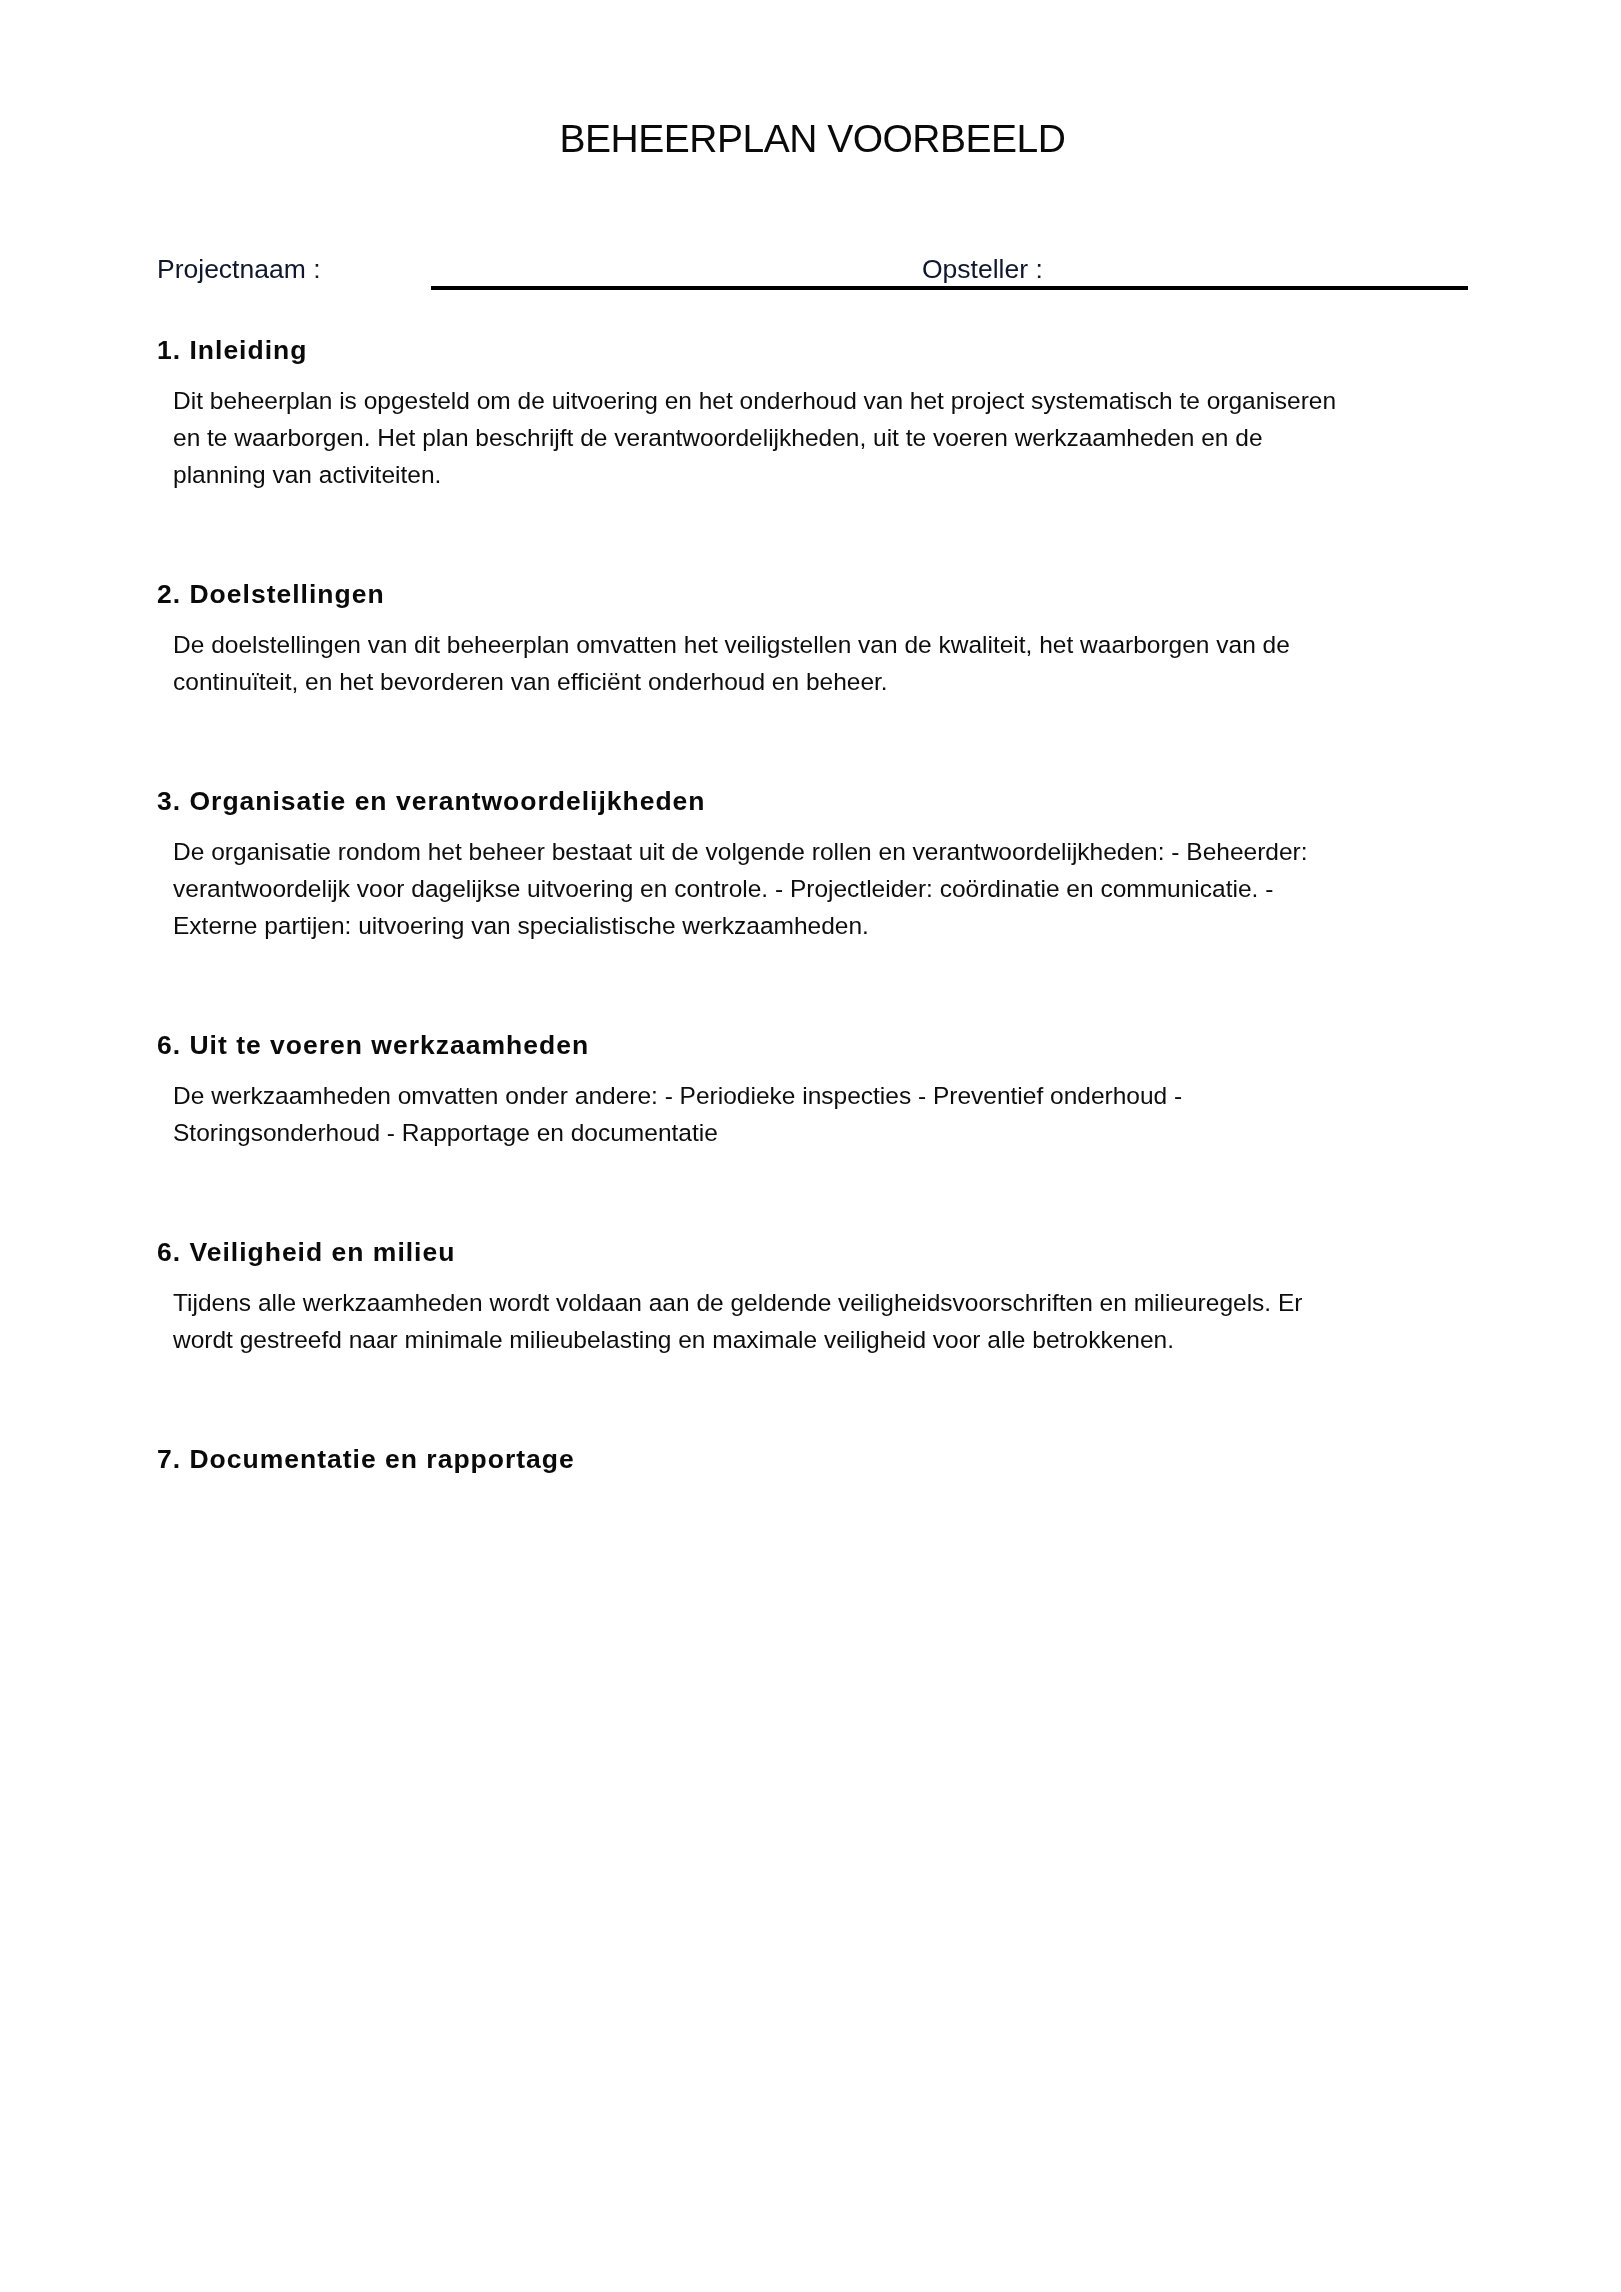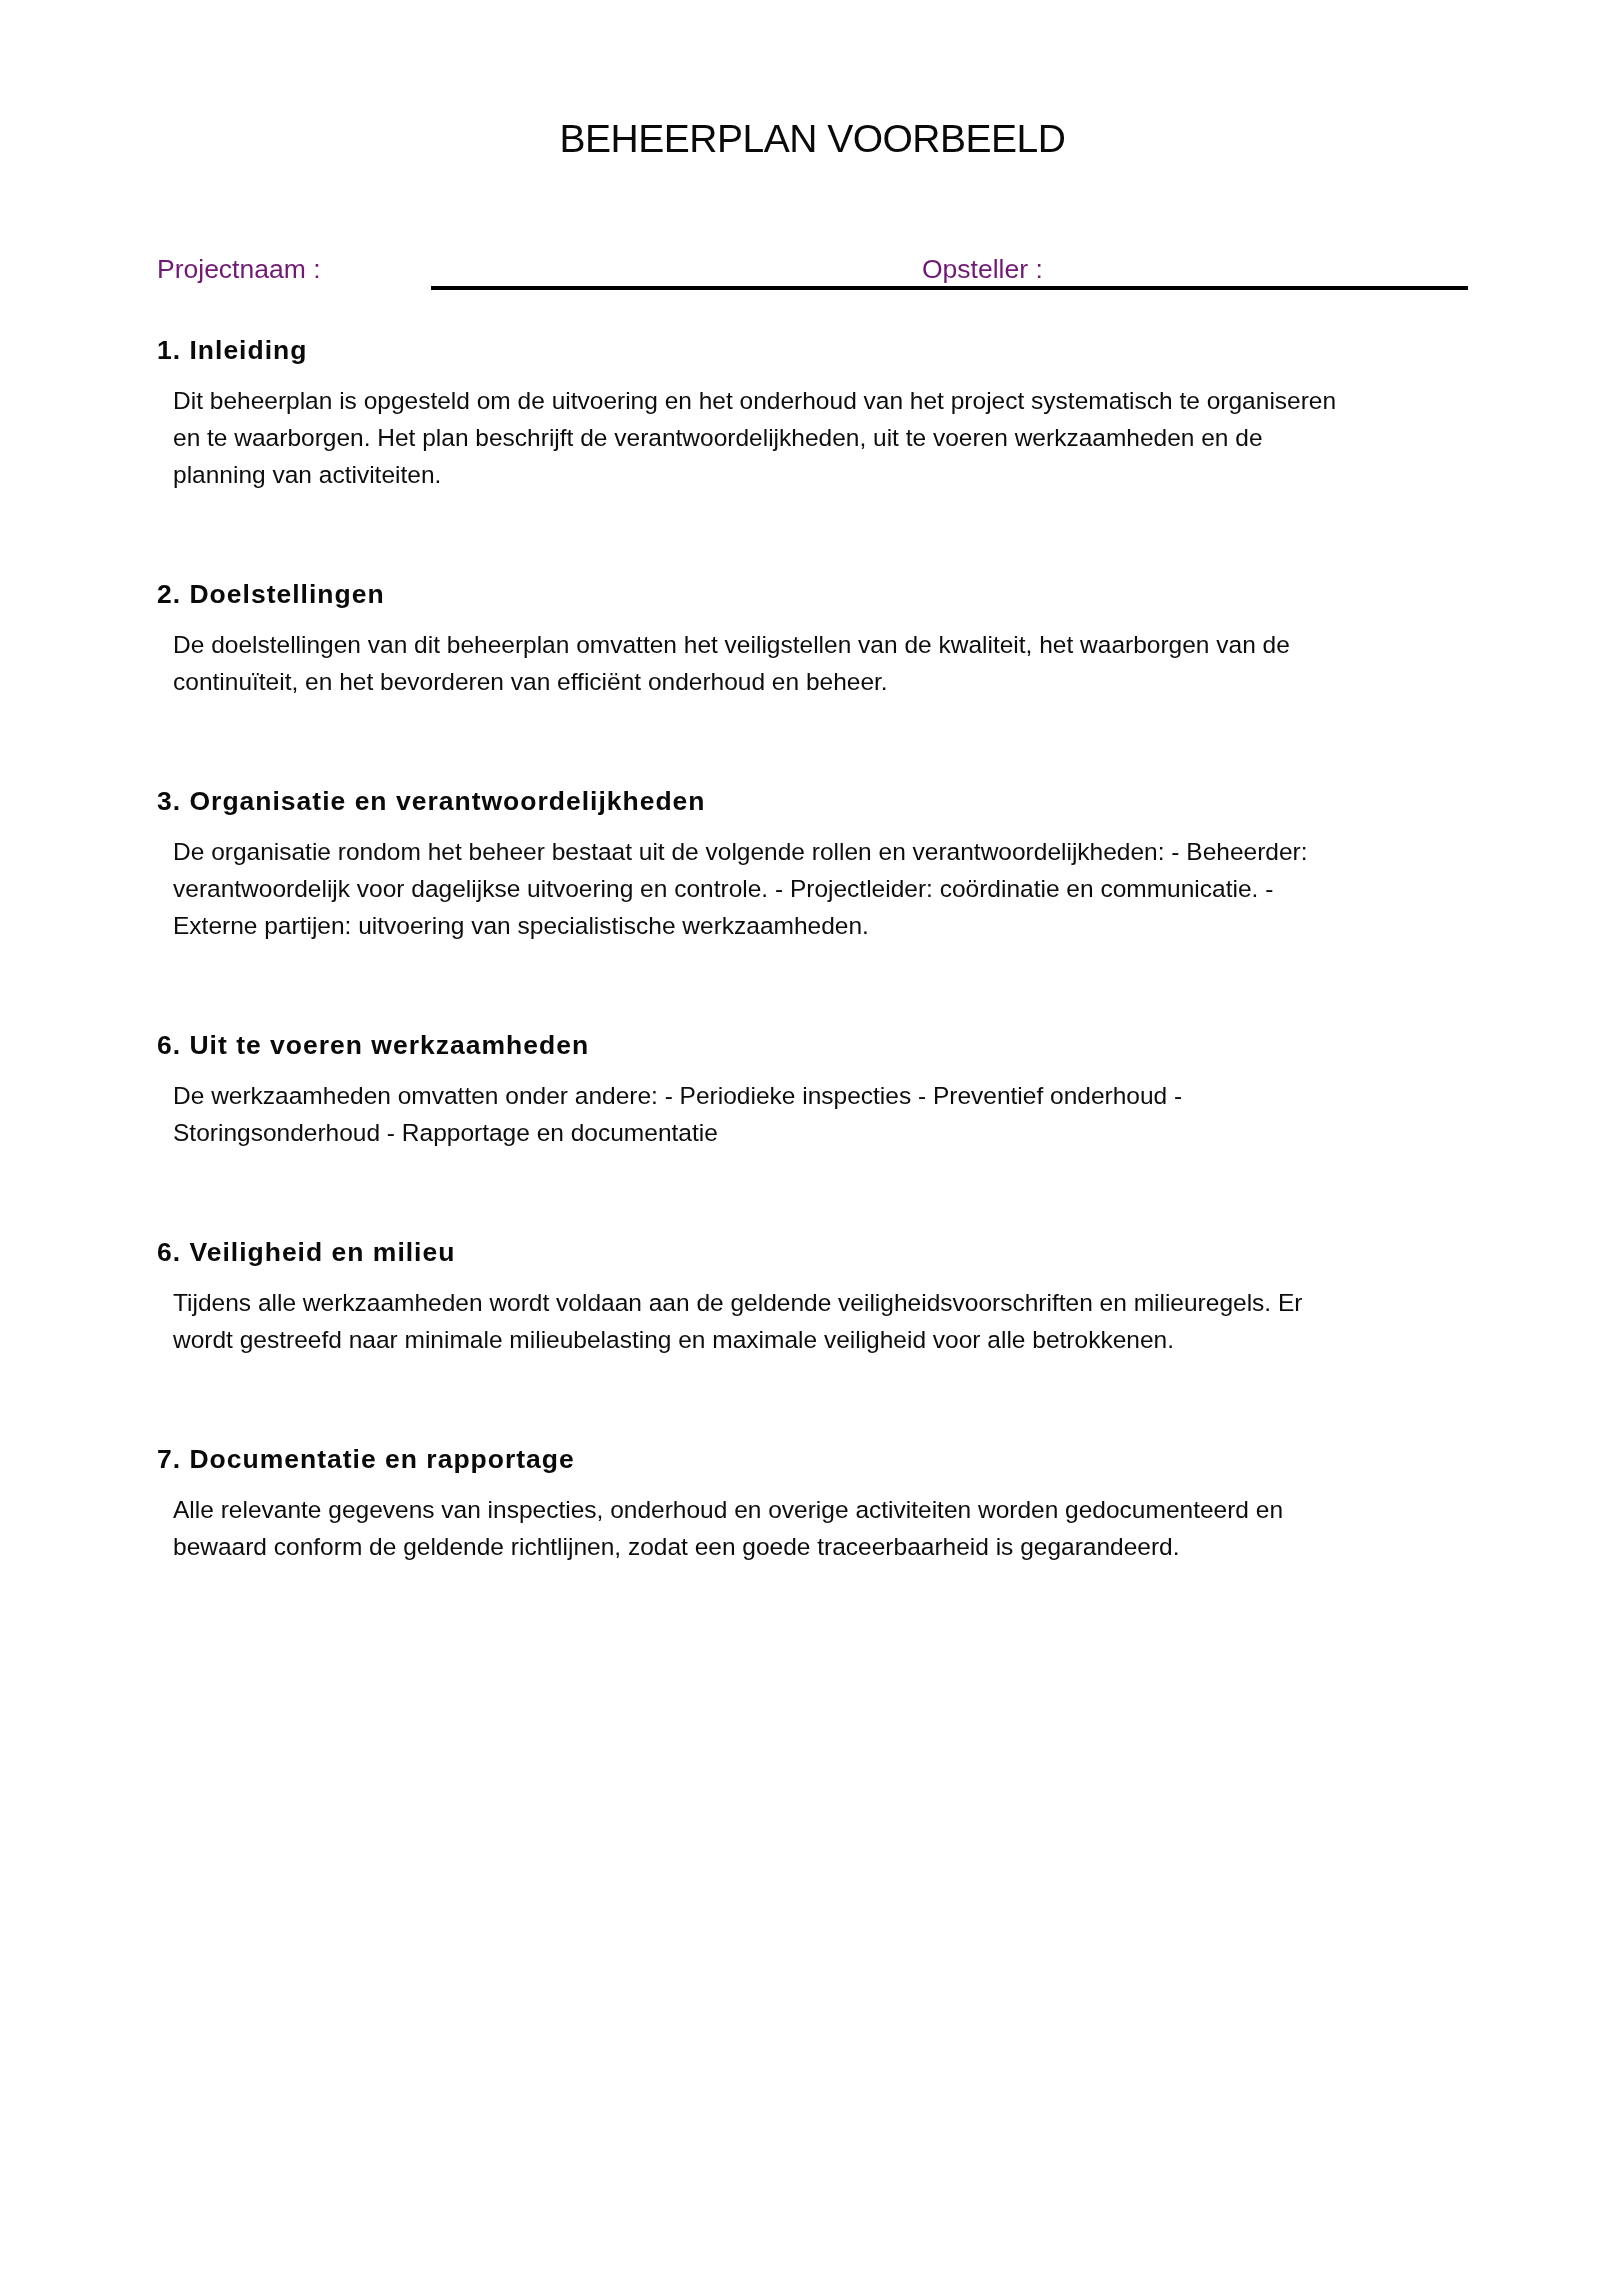--- a/index.html
+++ b/index.html
@@ -35,21 +35,21 @@
     position: relative;
     margin-top: 92px;
     height: 39px;
     width: 1311px;
   }
   .form-label {
     position: absolute;
     top: 0;
     font-size: 26.5px;
     line-height: 33px;
-    color: #701a75;
+    color: #0f172a;
     white-space: nowrap;
   }
   .form-label.project { left: 0; }
   .form-label.author  { left: 765px; }
   .fill-line {
     position: absolute;
     left: 274px;
     right: 0;
     top: 33px;
     height: 3.9px;
@@ -118,19 +118,17 @@
 
 
     <section class="section">
       <h2 class="section-heading">6. Veiligheid en milieu</h2>
       <p class="section-body">Tijdens alle werkzaamheden wordt voldaan aan de geldende veiligheidsvoorschriften en milieuregels. Er
 wordt gestreefd naar minimale milieubelasting en maximale veiligheid voor alle betrokkenen.</p>
     </section>
 
     <section class="section">
       <h2 class="section-heading">7. Documentatie en rapportage</h2>
-      <p class="section-body">Alle relevante gegevens van inspecties, onderhoud en overige activiteiten worden gedocumenteerd en
-bewaard conform de geldende richtlijnen, zodat een goede traceerbaarheid is gegarandeerd.</p>
     </section>
 
   </div>
 </div>
 
 
 </body></html>

